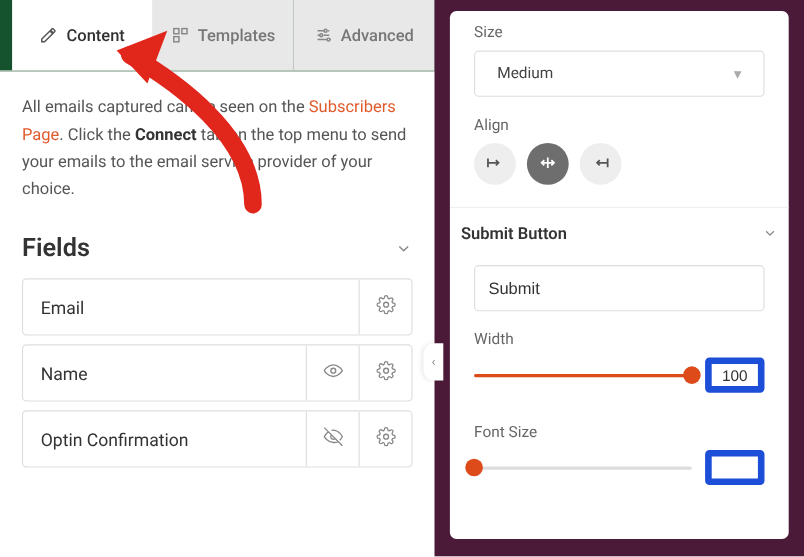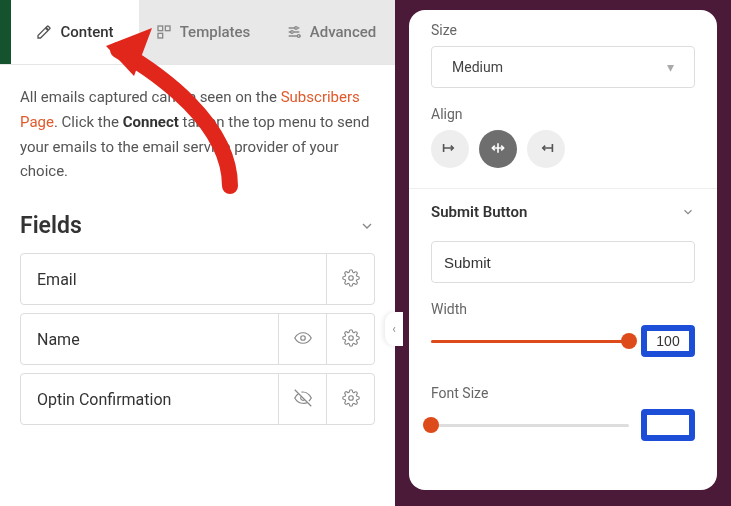--- a/index.html
+++ b/index.html
@@ -18,33 +18,33 @@
   .intro a { color: #e05a2b; text-decoration: none; }
   .intro strong { font-weight: 700; color: #333; }
 
   .section-header { display: flex; align-items: center; justify-content: space-between; font-size: 23px; font-weight: 600; color: #333; padding: 6px 0 14px 0; }
 
   .field-row { display: flex; border: 1px solid #ddd; border-radius: 4px; margin-bottom: 8px; background: #fff; height: 52px; overflow: hidden; }
   .field-label { flex: 1; display: flex; align-items: center; padding: 0 16px; font-size: 16px; color: #333; }
   .field-btn { width: 48px; border-left: 1px solid #ddd; display: flex; align-items: center; justify-content: center; cursor: pointer; color: #888; }
 
   .right-panel { flex: 1; height: 506px; background: #4a1a38; padding: 10px 14px; position: relative; }
-  .right-inner { background: #fff; border-radius: 16px; height: 480px; padding: 0; overflow: hidden; }
+  .right-inner { background: #fff; border-radius: 6px; height: 480px; padding: 0; overflow: hidden; }
   .rgroup { padding: 6px 22px; }
 
   .rlabel { font-size: 14px; color: #666; margin: 6px 0 8px 0; }
 
   .select-box { border: 1px solid #ddd; border-radius: 4px; height: 42px; display: flex; align-items: center; padding: 0 20px; justify-content: space-between; color: #444; cursor: pointer; background: #fff; }
   .select-box .caret { color: #aaa; }
 
   .align-row { display: flex; gap: 10px; margin: 4px 0 14px 0; }
   .align-btn { width: 38px; height: 38px; border-radius: 50%; border: none; background: #eee; display: flex; align-items: center; justify-content: center; cursor: pointer; color: #555; }
   .align-btn.active { background: #6e6e6e; color: #fff; }
 
-  .sub-header { display: flex; align-items: center; justify-content: space-between; padding: 14px 22px; border-top: 1px solid #eee; font-weight: 600; font-size: 15px; color: #333; }
+  .sub-header { display: flex; align-items: center; justify-content: space-between; padding: 14px 10px; border-top: 1px solid #eee; font-weight: 600; font-size: 15px; color: #333; }
 
   .text-input { border: 1px solid #ddd; border-radius: 4px; height: 42px; padding: 0 12px; width: 100%; font-size: 15px; color: #333; }
   .small-input { width: 54px; height: 32px; border: 6px solid #1d4ed8; border-radius: 4px; text-align: center; font-size: 14px; color: #333; }
 
   .slider-row { display: flex; align-items: center; gap: 12px; margin: 6px 0 10px 0; }
   .slider { flex: 1; height: 6px; position: relative; }
   .track { position: absolute; top: 2px; left: 0; right: 0; height: 3px; background: #ddd; border-radius: 2px; }
   .fill { position: absolute; top: 2px; left: 0; height: 3px; background: #dd4b1a; border-radius: 2px; }
   .thumb { position: absolute; top: -5px; width: 16px; height: 16px; border-radius: 50%; background: #dd4b1a; margin-left: -8px; }
 

